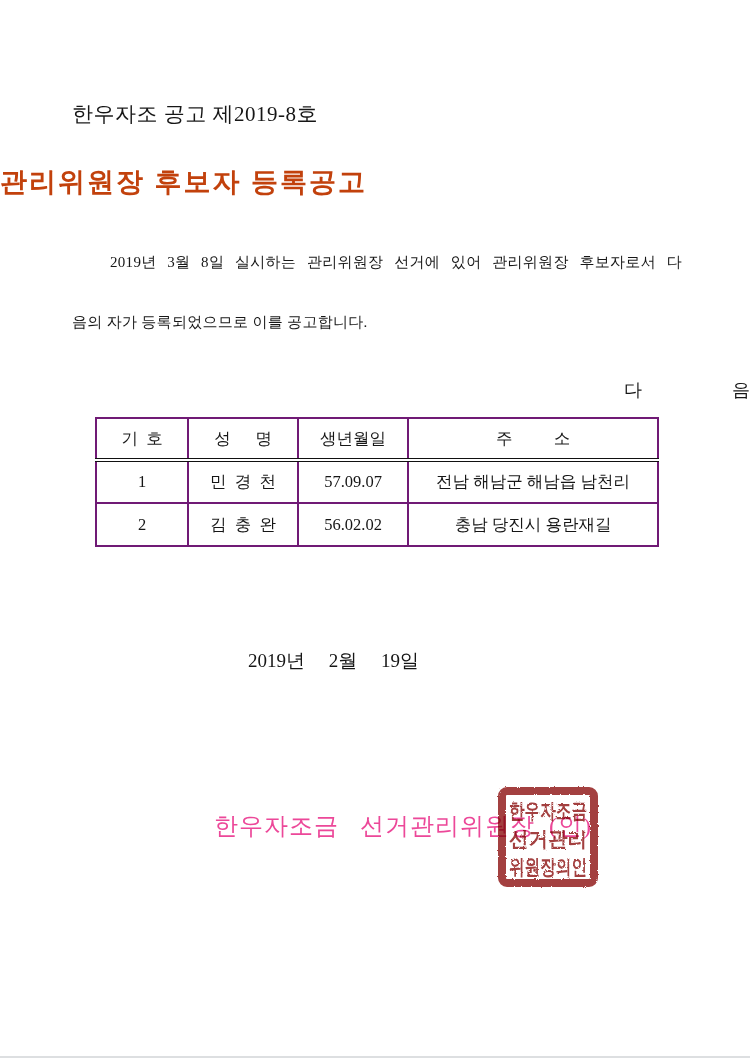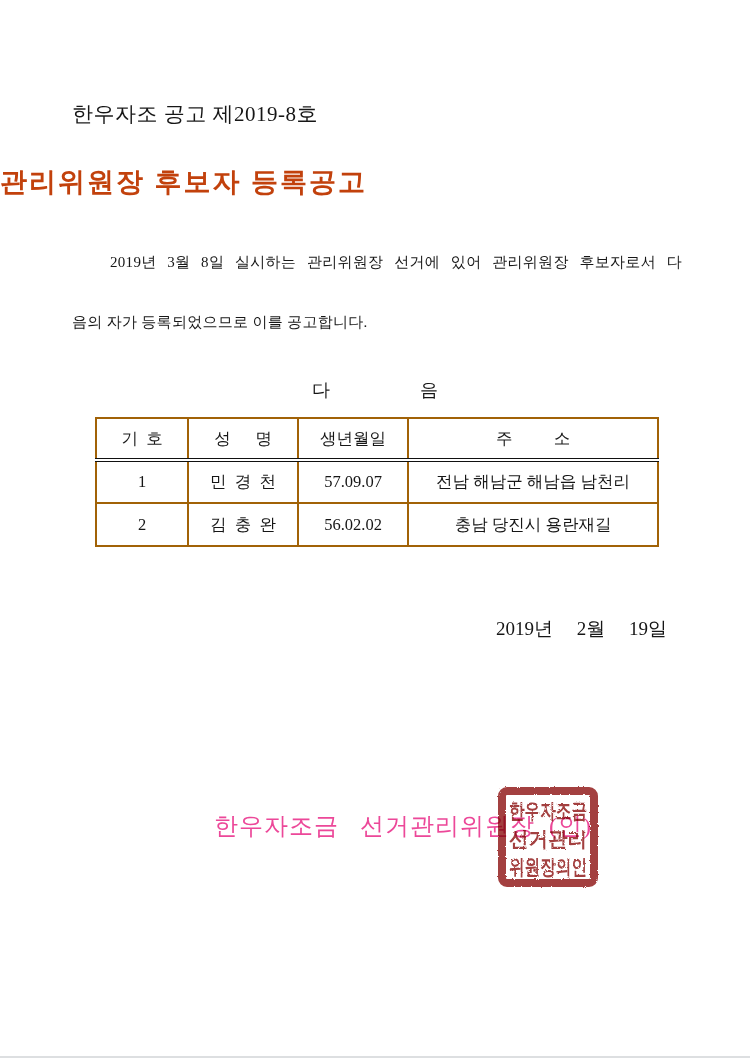--- a/index.html
+++ b/index.html
@@ -49,57 +49,57 @@
     text-align: justify;
     text-align-last: justify;
     white-space: normal;
   }
   .doc-body .line2 { text-align: left; }
   .section-heading {
     position: absolute;
     left: 0;
     top: 378px;
     width: 750px;
-    text-align: center;
+    text-align: right;
     font-size: 18px;
     white-space: pre;
   }
   table.candidates {
     position: absolute;
     left: 95px;
     top: 417px;
     width: 562px;
     border-collapse: collapse;
     table-layout: fixed;
     font-size: 16.5px;
     color: #161616;
   }
   table.candidates col.c1 { width: 92px; }
   table.candidates col.c2 { width: 110px; }
   table.candidates col.c3 { width: 110px; }
   table.candidates col.c4 { width: 250px; }
   table.candidates th, table.candidates td {
-    border: 2px solid #a16207;
+    border: 2px solid #701a75;
     text-align: center;
     vertical-align: middle;
     font-weight: normal;
     white-space: pre;
     padding: 4px;
   }
   table.candidates thead th {
     height: 42px;
     border-bottom: 4px double #111111;
   }
   table.candidates tbody td { height: 43px; }
   .doc-date {
     position: absolute;
     left: 0;
-    top: 616px;
+    top: 648px;
     width: 667px;
-    text-align: right;
+    text-align: center;
     font-size: 19px;
     white-space: pre;
   }
   .signature-line {
     position: absolute;
     left: 214px;
     top: 810px;
     font-size: 24px;
     letter-spacing: 1px;
     white-space: pre;

